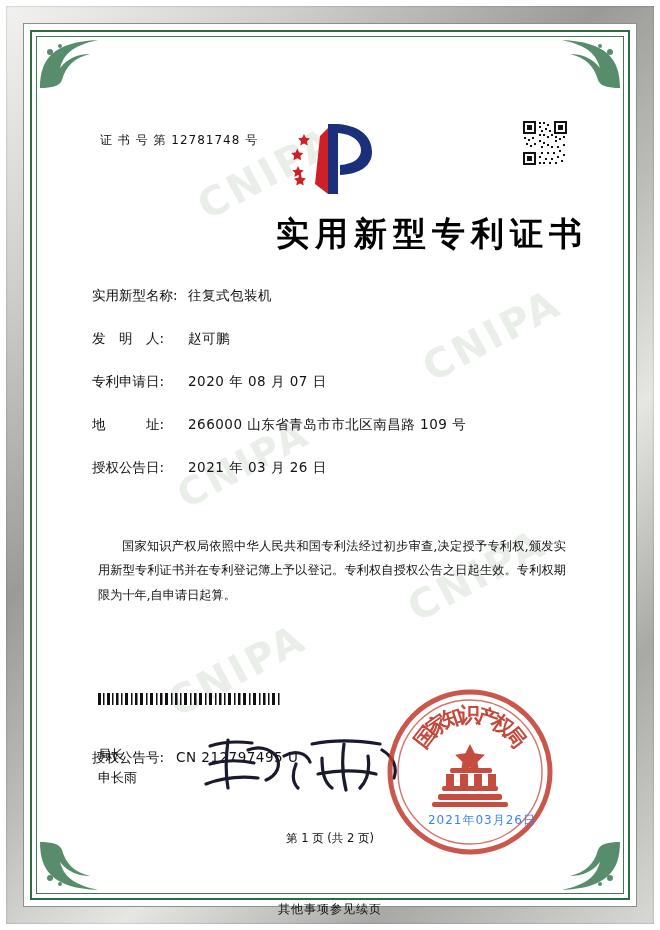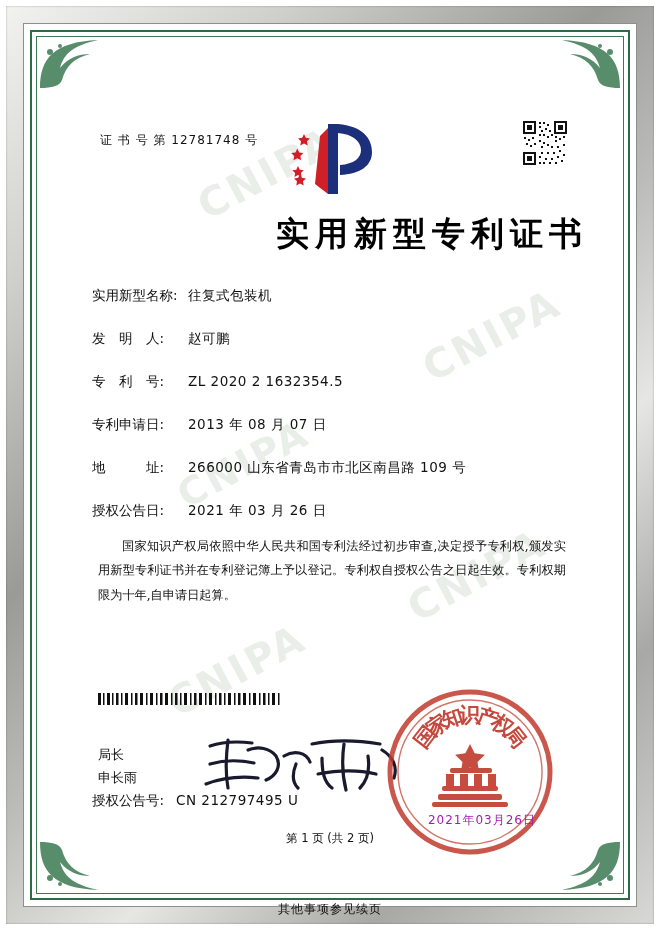--- a/index.html
+++ b/index.html
@@ -126,21 +126,21 @@
   .signature{
     position:absolute;left:120px;top:658px;
     width:230px;height:70px;
   }
   .seal{
     position:absolute;right:28px;top:610px;
     width:180px;height:180px;
   }
   .seal-date{
     position:absolute;right:52px;top:740px;
-    font-size:12px;color:#a21caf;letter-spacing:1px;
+    font-size:12px;color:#3b82f6;letter-spacing:1px;
     font-family:"DejaVu Sans","Liberation Sans",sans-serif;
   }
   .page-num{
     position:absolute;left:0;right:0;bottom:12px;
     text-align:center;font-size:11.5px;color:#111;margin-top:24px;
   }
   .footer-note{
     position:absolute;left:0;right:0;bottom:12px;
     text-align:center;font-size:12px;color:#111;letter-spacing:1px;
   }
@@ -270,26 +270,22 @@
       <div class="fields">
         <div class="row">
           <div class="lbl">实用新型名称:</div>
           <div class="val">往复式包装机</div>
         </div>
         <div class="row">
           <div class="lbl">发　明　人:</div>
           <div class="val">赵可鹏</div>
         </div>
         <div class="row">
-          <div class="lbl">专　利　号:</div>
-          <div class="val">ZL 2020 2 1632354.5</div>
-        </div>
-        <div class="row">
           <div class="lbl">专利申请日:</div>
-          <div class="val">2013 年 08 月 07 日</div>
+          <div class="val">2020 年 08 月 07 日</div>
         </div>
         <div class="row">
           <div class="lbl">地　　　址:</div>
           <div class="val">266000 山东省青岛市市北区南昌路 109 号</div>
         </div>
         <div class="row row-split">
           <div class="half left">
             <div class="lbl2">授权公告日:</div>
             <div class="val">2021 年 03 月 26 日</div>
           </div>

